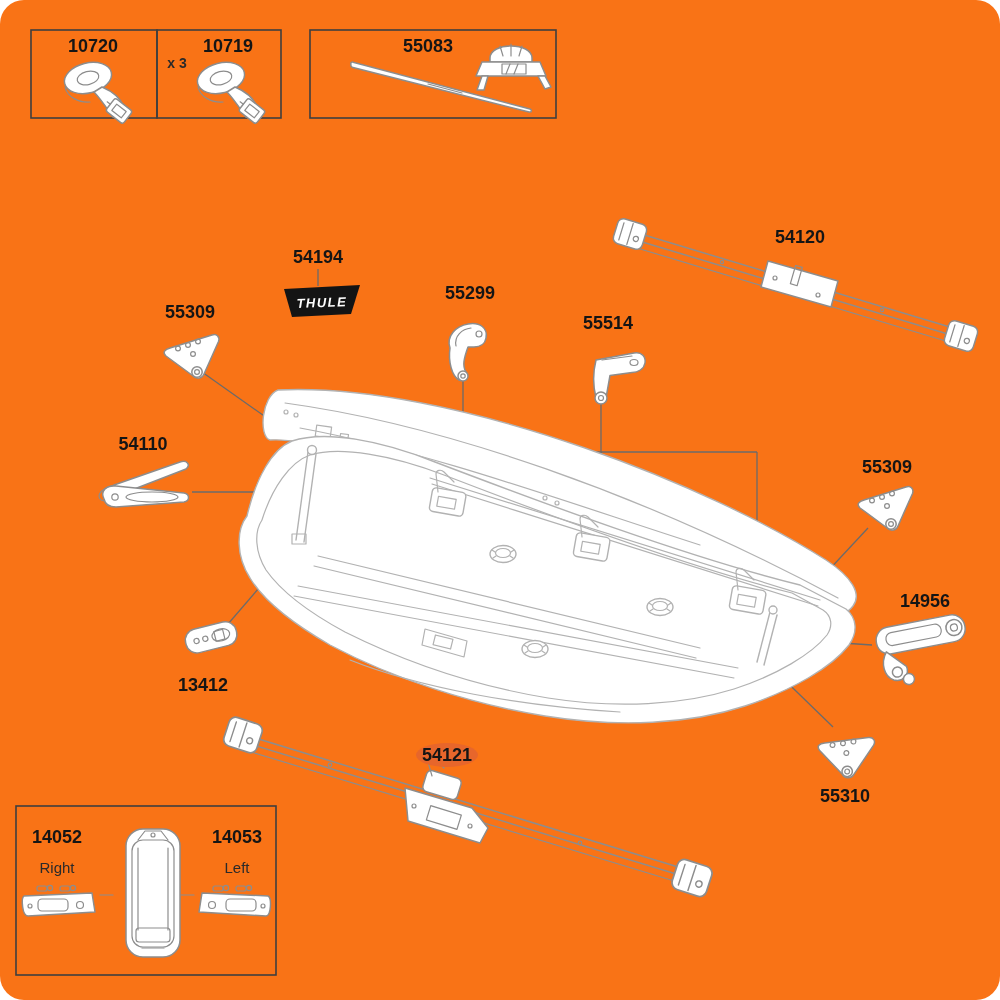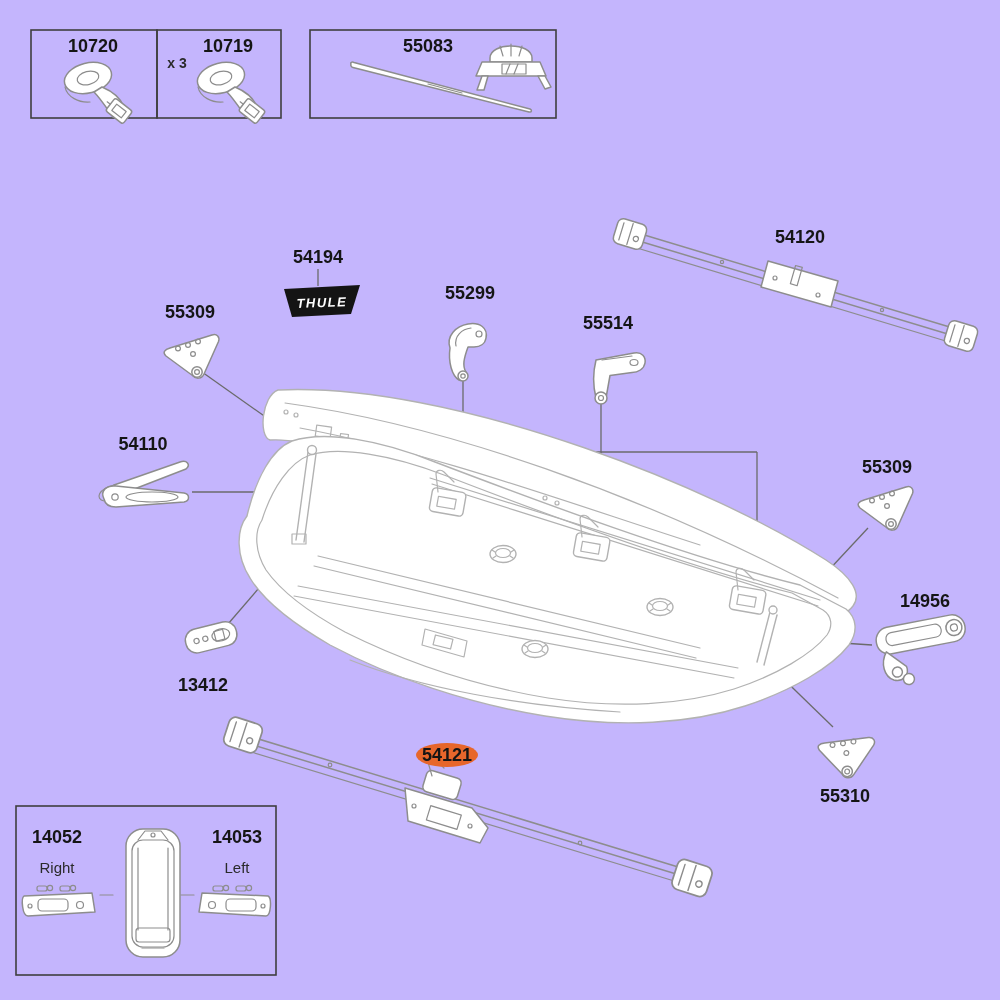--- a/index.html
+++ b/index.html
@@ -1,16 +1,16 @@
 <!DOCTYPE html>
 <html><head>
 <meta charset="utf-8">
 <style>
   html,body{margin:0;padding:0;background:#ffffff;}
-  .stage{position:relative;width:1000px;height:1000px;background:#c4b5fd;overflow:hidden;}
+  .stage{position:relative;width:1000px;height:1000px;background:#f97316;overflow:hidden;border-radius:24px;}
   svg{position:absolute;left:0;top:0;}
   text{font-family:"Liberation Sans","DejaVu Sans",sans-serif;}
   .lbl{font-weight:bold;font-size:18px;fill:#151515;text-anchor:middle;}
   .lbl-s{font-weight:bold;font-size:14px;fill:#2a2a2a;text-anchor:middle;}
   .lbl-r{font-weight:normal;font-size:15px;fill:#2a2a2a;text-anchor:middle;}
   .badge-txt{font-weight:bold;font-style:italic;font-size:13px;letter-spacing:1.5px;text-anchor:middle;}
   .box{fill:none;stroke:#3f3f3f;stroke-width:1.6;}
   .art{fill:#ffffff;stroke:#b2b2b2;stroke-width:1.4;stroke-linejoin:round;stroke-linecap:round;}
   .artn{fill:none;stroke:#b2b2b2;stroke-width:1.2;stroke-linejoin:round;stroke-linecap:round;}
   .part{fill:#ffffff;stroke:#8d8d8d;stroke-width:1.5;stroke-linejoin:round;stroke-linecap:round;}

